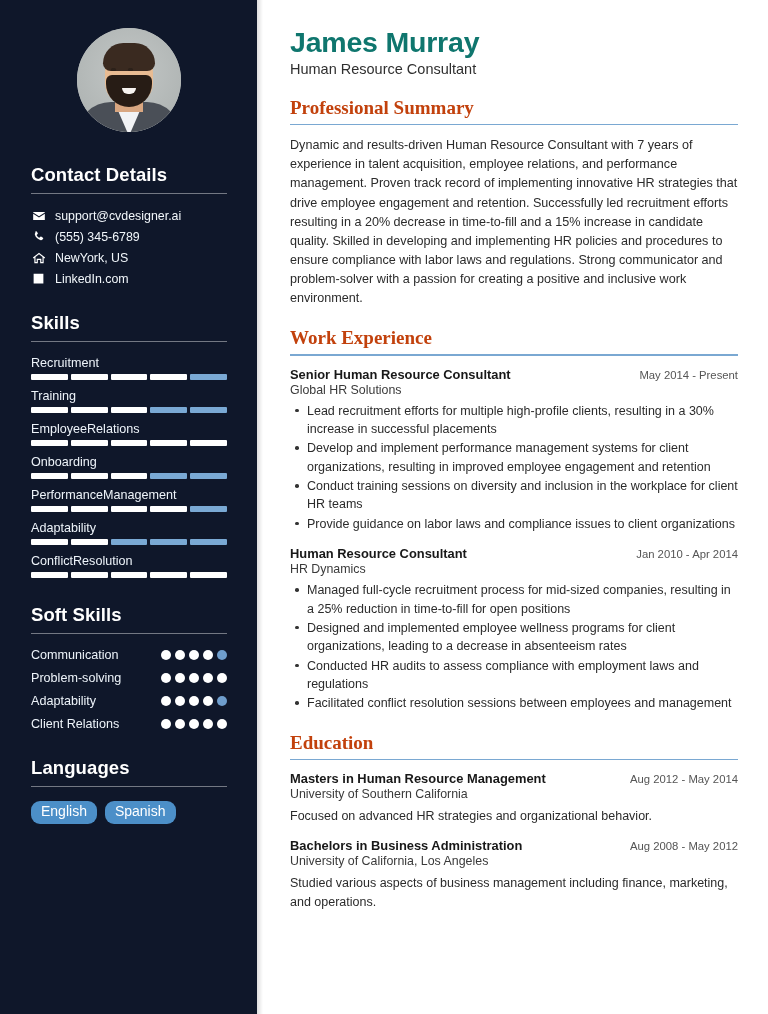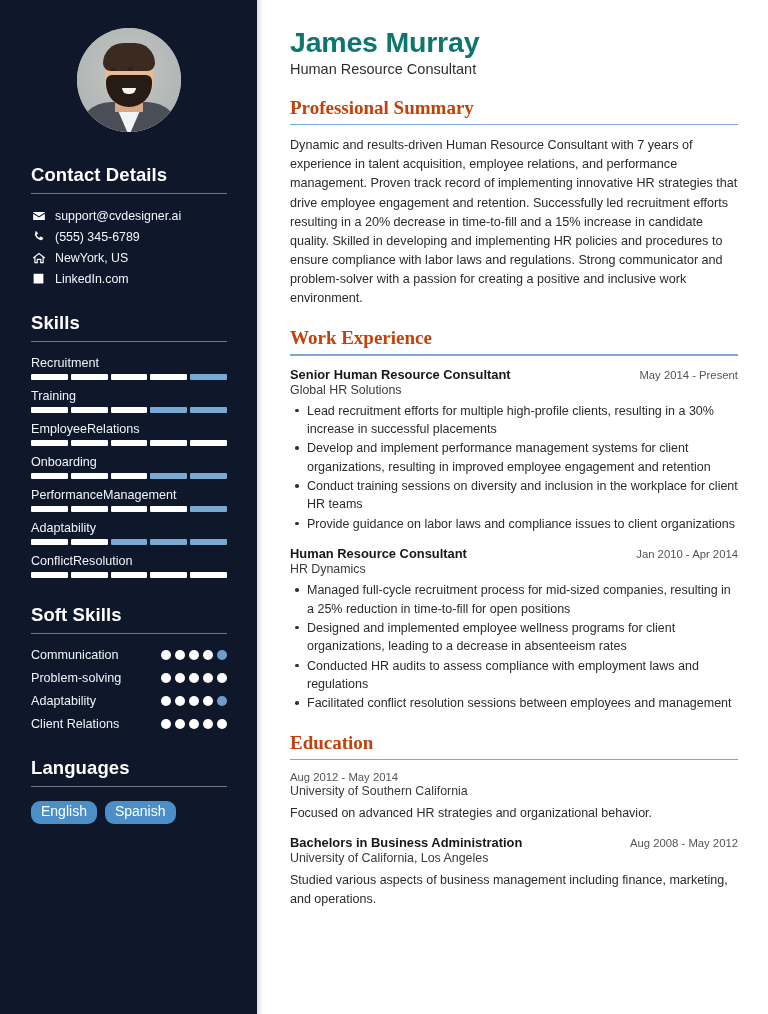--- a/index.html
+++ b/index.html
@@ -417,20 +417,21 @@
           </div>
         </div>
     </section>
 
     <section class="section">
       <div class="sec-heading">Education</div>
       <div class="sec-rule"></div>
       <div id="edu-list">
           <div class="entry">
             <div class="entry-head">
+              <div class="entry-title">Masters in Human Resource Management</div>
               <div class="entry-date">Aug 2012 - May 2014</div>
             </div>
             <div class="entry-sub">University of Southern California</div>
             <div class="edu-desc">Focused on advanced HR strategies and organizational behavior.</div>
           </div>
           <div class="entry">
             <div class="entry-head">
               <div class="entry-title">Bachelors in Business Administration</div>
               <div class="entry-date">Aug 2008 - May 2012</div>
             </div>

